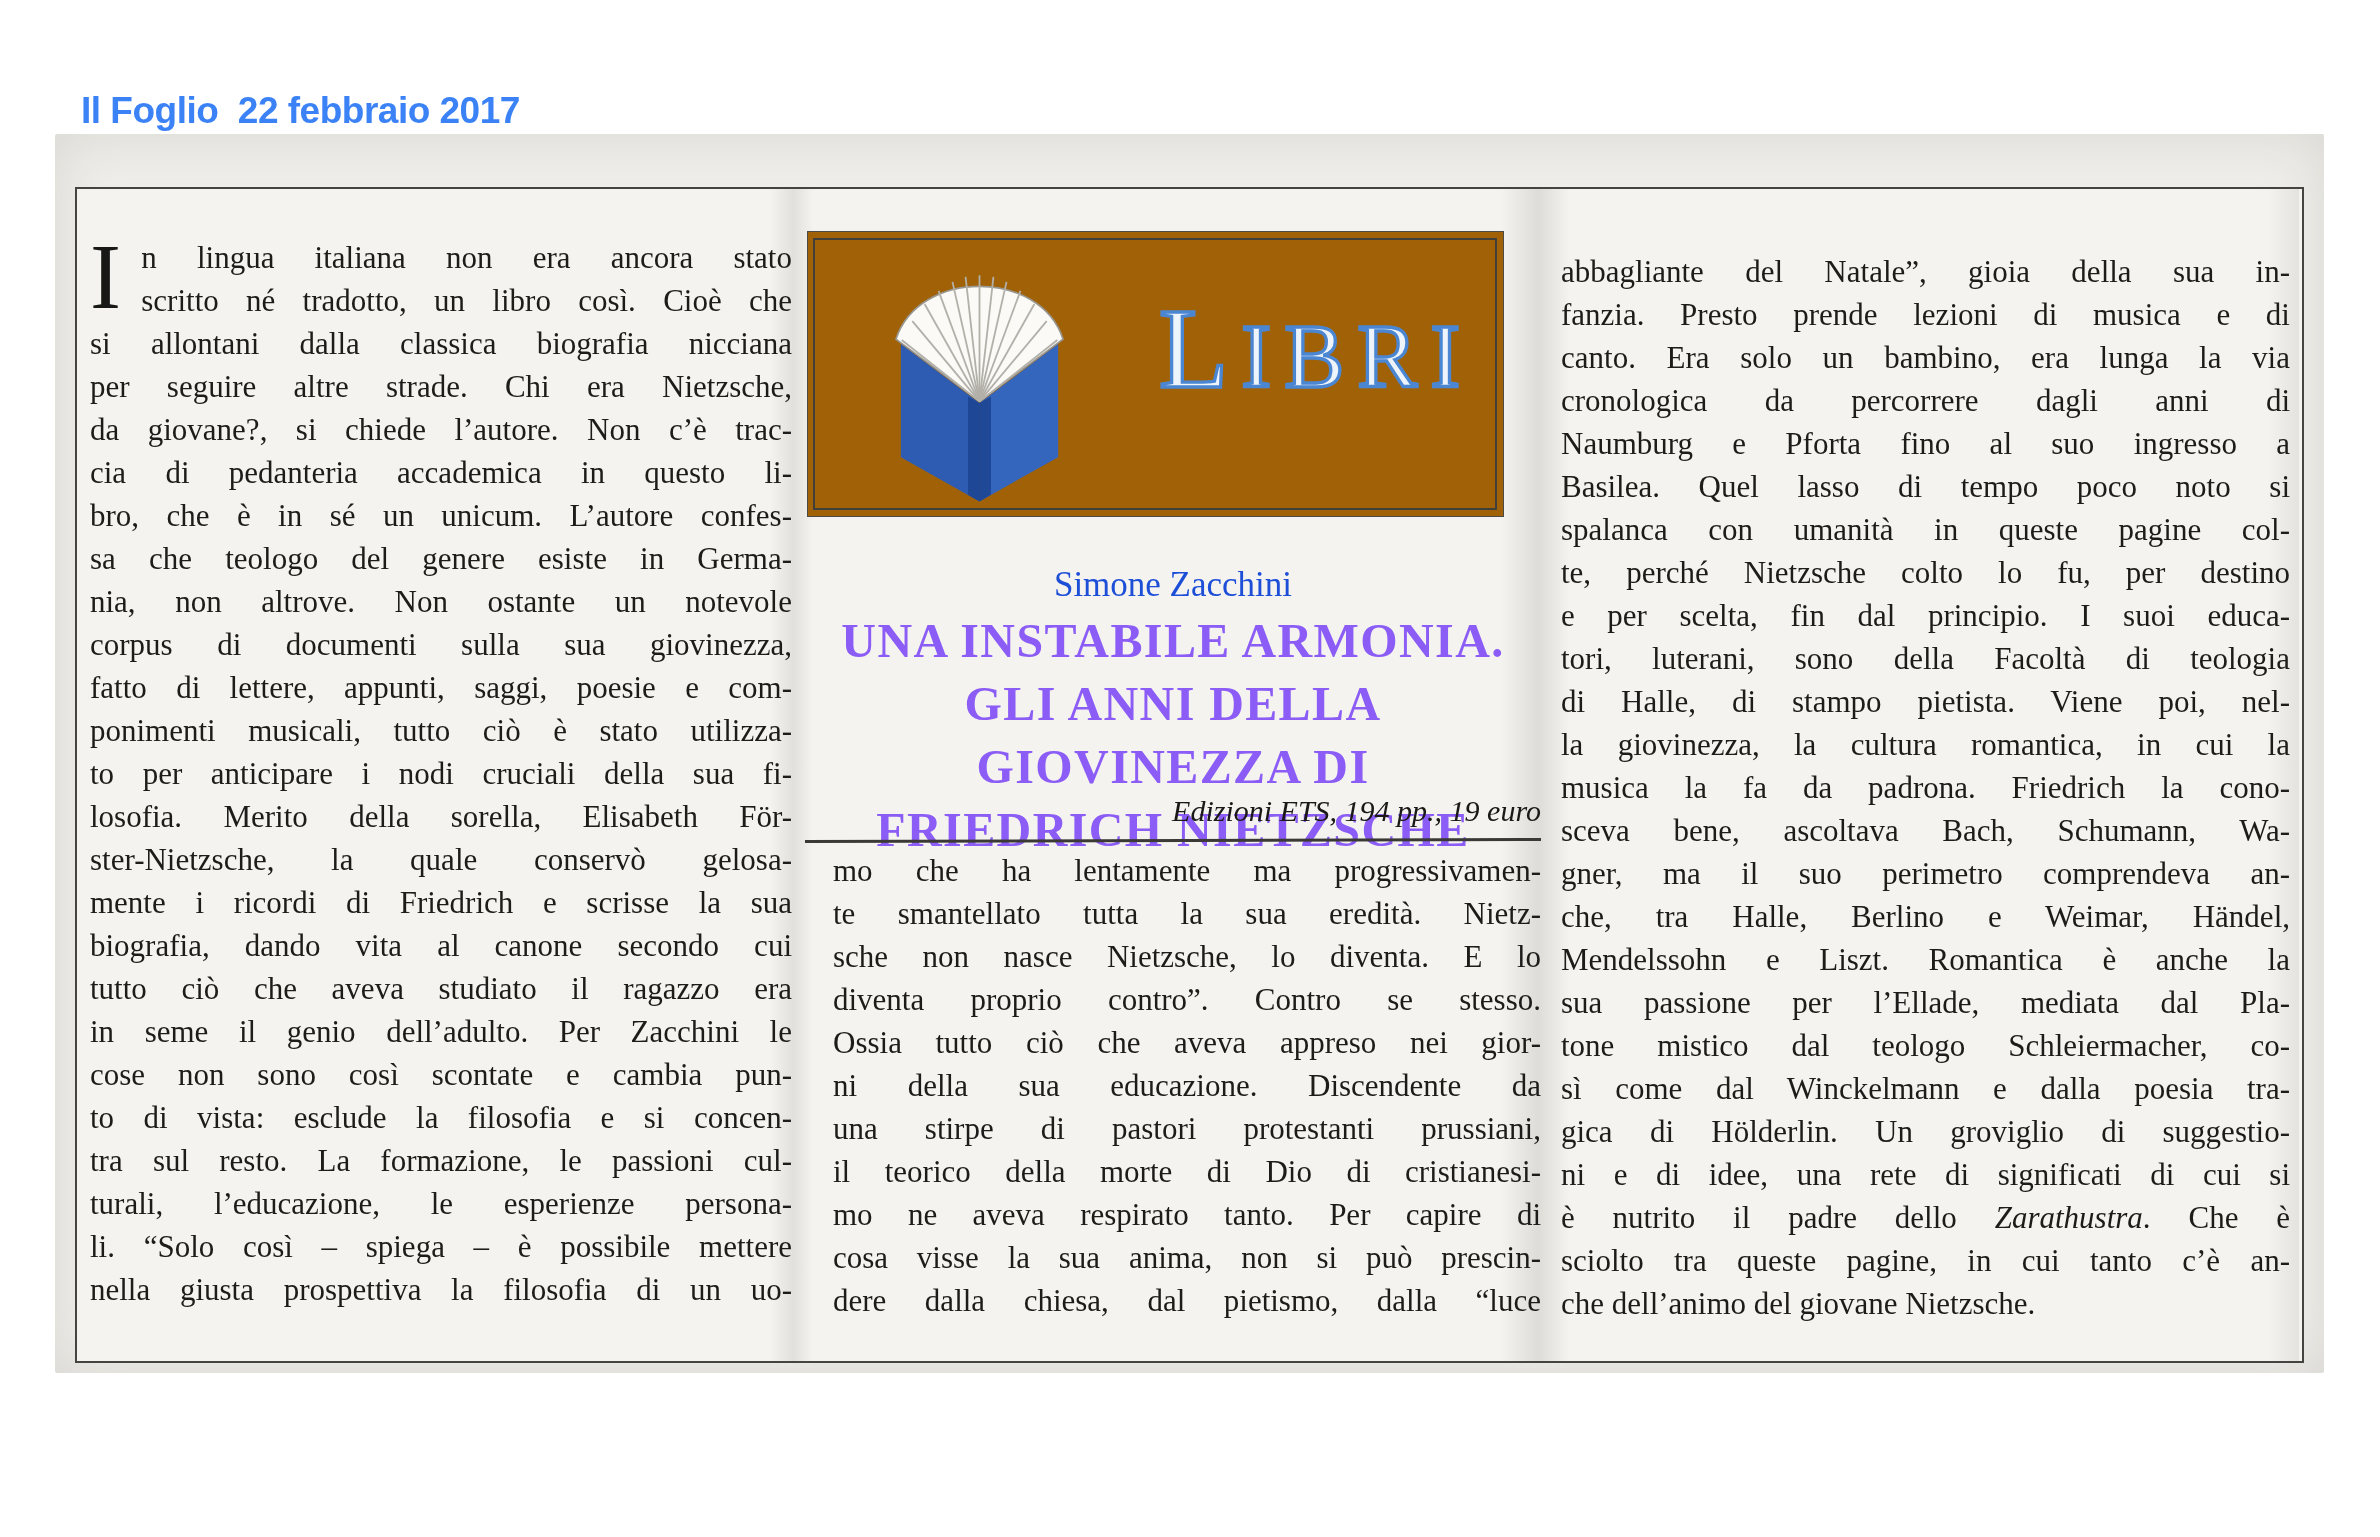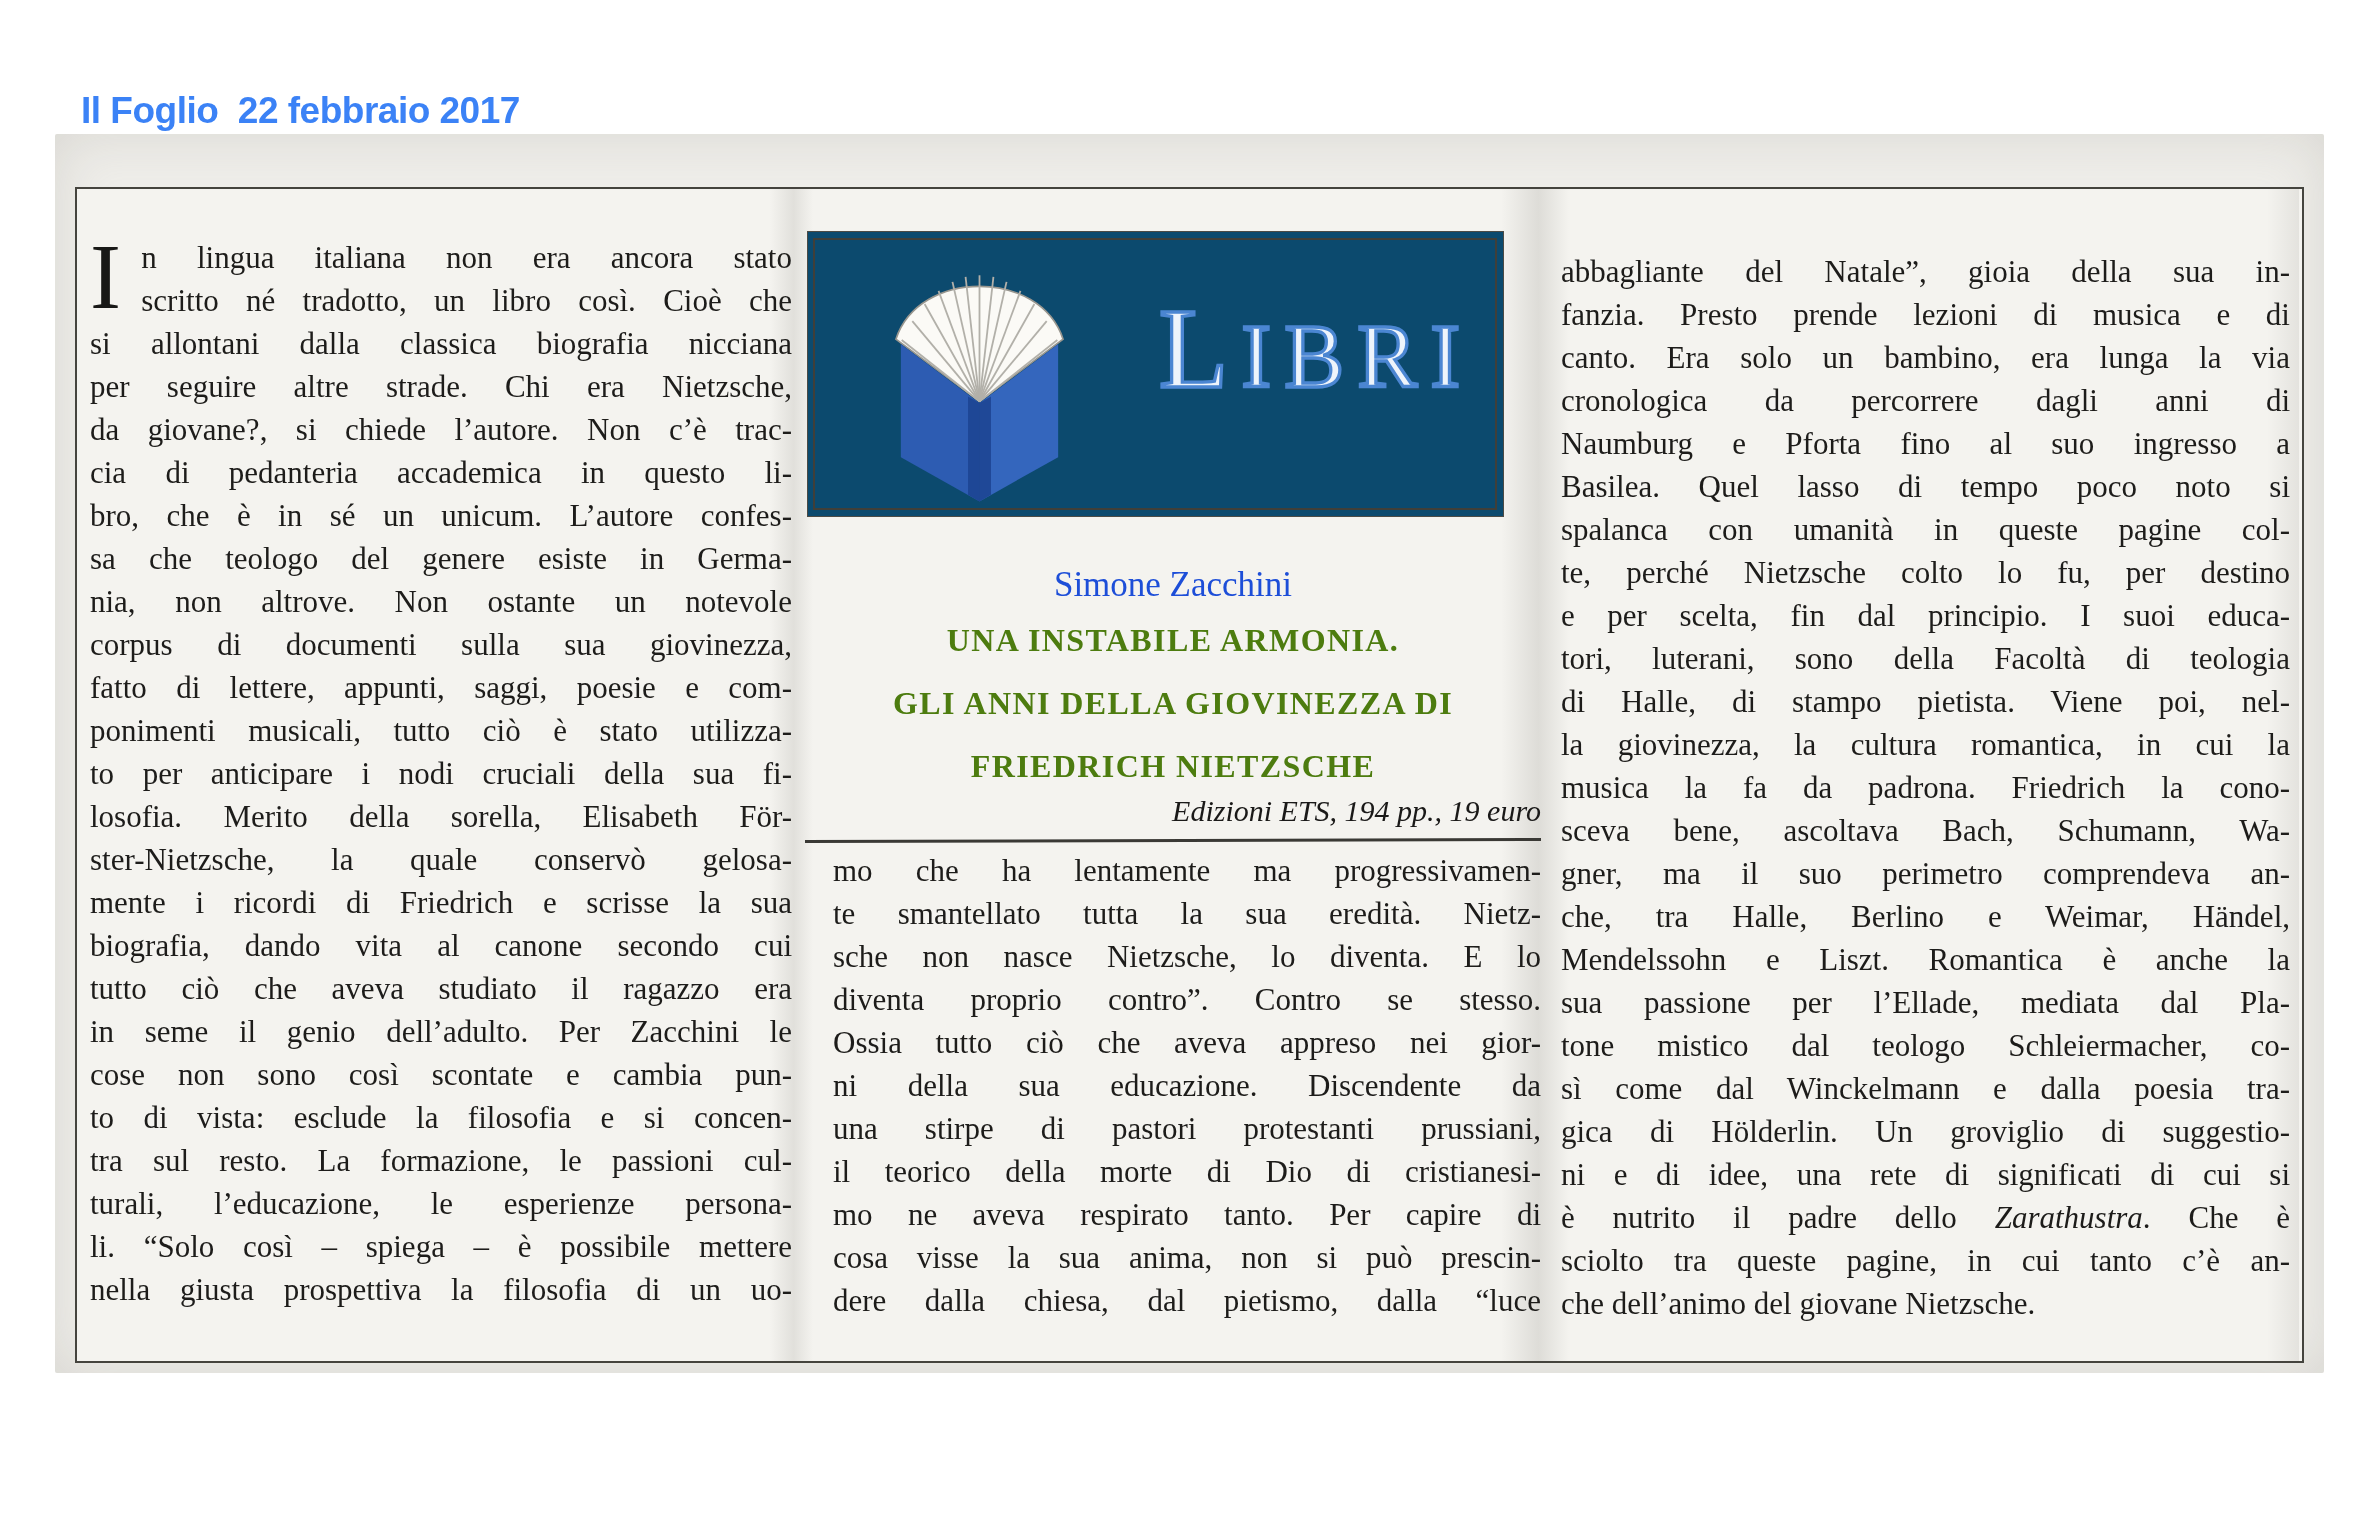--- a/index.html
+++ b/index.html
@@ -37,38 +37,38 @@
   .col1{left:13px;top:47px;width:702px;}
   .col3{left:1484px;top:61px;width:729px;}
   .dropcap{
     float:left;font-size:93px;line-height:75px;height:79px;width:40px;
     margin:2.8px 11.3px 0 0;font-weight:500;color:#181816;
   }
   
   .col2{position:absolute;left:728px;top:0;width:736px;height:1169px;}
   .libri-box{
     position:absolute;left:1.9px;top:42px;width:695px;height:284px;
-    border:1.9px solid #4c4b45;background:#0c4a6e;
+    border:1.9px solid #4c4b45;background:#a16207;
   }
   .libri-inner{
     position:absolute;left:5.6px;top:5.6px;right:5.6px;bottom:5.6px;
     border:2.8px solid #403f39;
   }
   .book{position:absolute;left:58px;top:15px;width:213px;height:247px;}
   .libri-word{
     position:absolute;left:331px;top:43px;width:339px;text-align:center;
     font-size:90px;letter-spacing:13px;font-weight:normal;
     color:#eef4fb;
     -webkit-text-stroke:3.3px #4b86d2;
     text-shadow:0 0 0.9px #6b9cd9;
   }
   .libri-word::first-letter{font-size:114px;}
   .byline{position:absolute;left:0;top:368px;width:100%;text-align:center;font-size:35px;color:#1d4ed8;margin-top:8px;}
   .booktitle{position:absolute;left:0;top:420px;width:100%;text-align:center;
-    font-size:32px;font-weight:bold;letter-spacing:1.4px;line-height:63px;color:#4d7c0f;}
+    font-size:48px;font-weight:bold;letter-spacing:1.4px;line-height:63px;color:#8b5cf6;}
   .edition{position:absolute;left:0;top:605px;width:100%;text-align:right;font-style:italic;font-size:30px;color:#1a1918;}
   .title-rule{position:absolute;left:0;top:650px;width:100%;height:2.8px;background:#3a3935;transform:rotate(-.15deg);}
   .col2-body{position:absolute;left:0;top:660px;width:736px;font-size:31px;line-height:43px;}
   .col2-body .ln{text-align:justify;text-align-last:justify;margin-left:28px;}
   i{font-style:italic;font-family:Liberation Serif, serif;}
 </style>
 </head>
 <body>
 
 <div class="source-line">Il Foglio  22 febbraio 2017</div>

